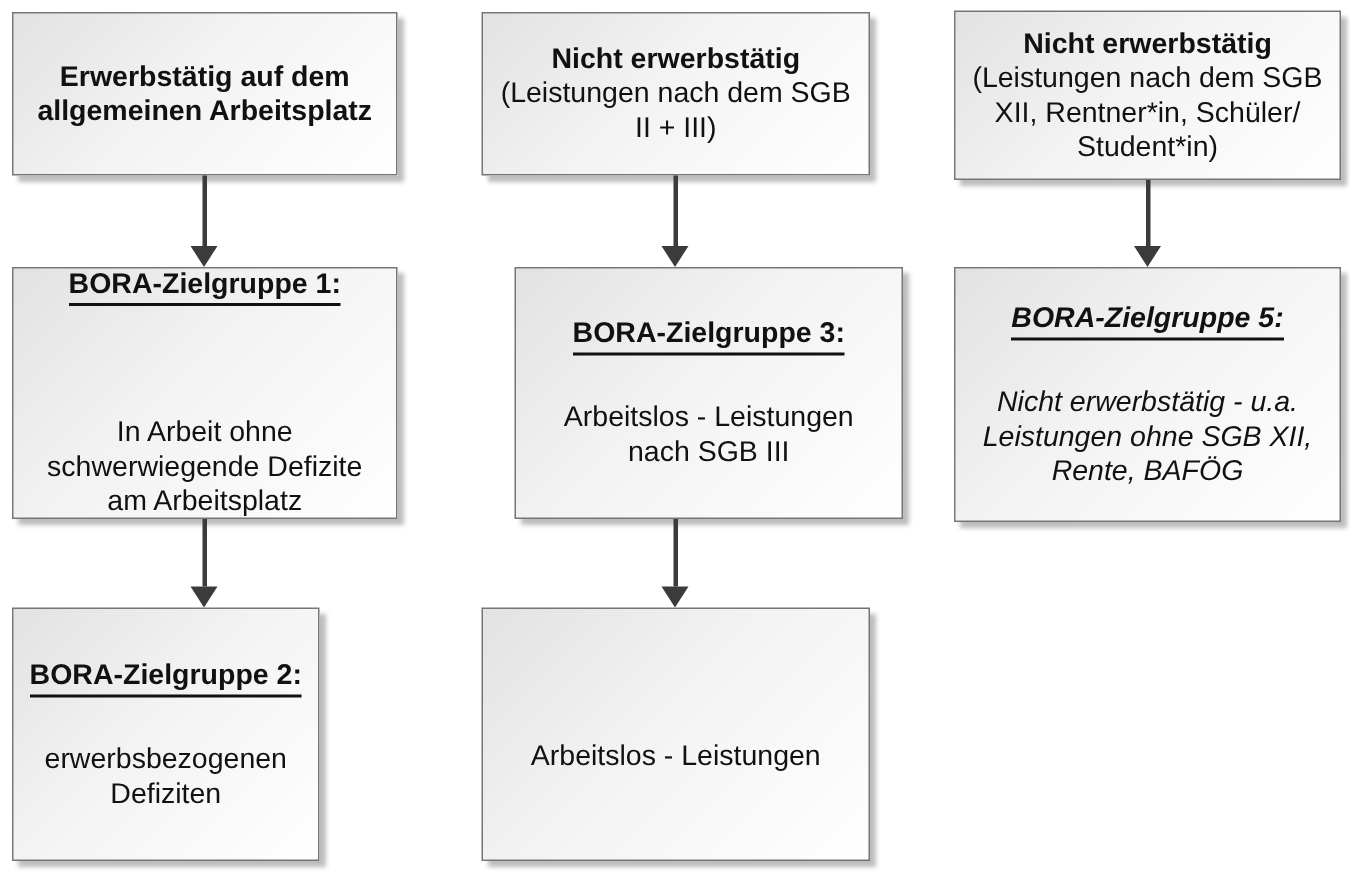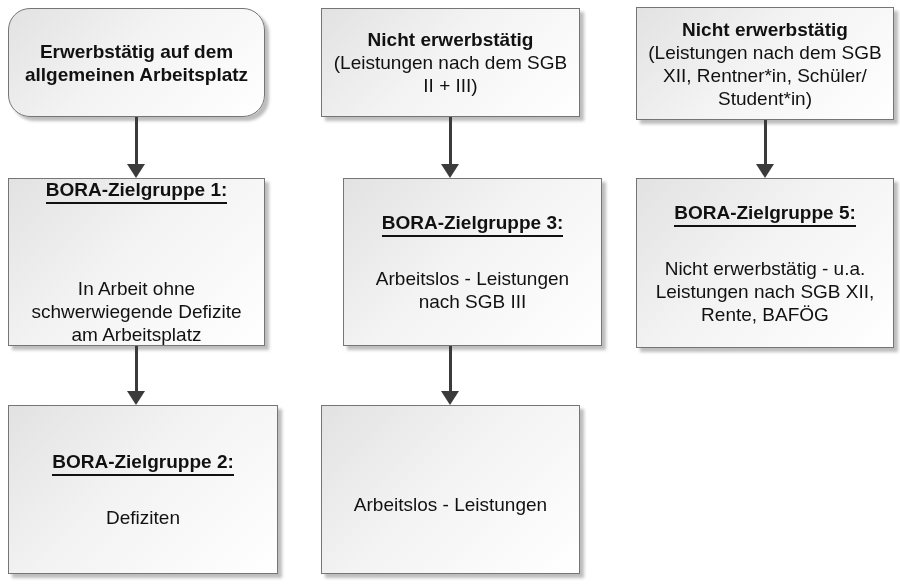--- a/index.html
+++ b/index.html
@@ -57,27 +57,27 @@
   }
   .arrow .head {
     width: 0;
     height: 0;
     border-left: 9px solid transparent;
     border-right: 9px solid transparent;
     border-top: 14px solid var(--arrow, #3b3b3b);
   }
 
   
-  .box-a1 { left: 8px;   top: 8px;   width: 257px; height: 109px; border-radius: 22px; }
+  .box-a1 { left: 8px;   top: 8px;   width: 257px; height: 109px; }
   .box-b1 { left: 321px; top: 8px;   width: 259px; height: 109px; }
   .box-c1 { left: 636px; top: 7px;   width: 258px; height: 113px; }
   .box-a2 { left: 8px;   top: 178px; width: 257px; height: 168px; gap: 43px; }
   .box-b2 { left: 321px; top: 178px; width: 259px; height: 168px; margin-left: 22px; }
-  .box-c2 { left: 636px; top: 178px; width: 258px; height: 170px; }
-  .box-a3 { left: 8px;   top: 405px; width: 270px; height: 169px; align-items: center; }
+  .box-c2 { left: 636px; top: 178px; width: 258px; height: 170px; font-style: italic; }
+  .box-a3 { left: 8px;   top: 405px; width: 205px; height: 169px; align-items: center; }
   .box-b3 { left: 321px; top: 405px; width: 259px; height: 169px; }
 
   .arrow-a1 { left: 127px; top: 117px; height: 61px; }
   .arrow-b1 { left: 441px; top: 117px; height: 61px; }
   .arrow-c1 { left: 756px; top: 120px; height: 58px; }
   .arrow-a2 { left: 127px; top: 346px; height: 59px; }
   .arrow-b2 { left: 441px; top: 346px; height: 59px; }
 </style>
 </head>
 <body>
@@ -104,20 +104,21 @@
   </div>
 
   <div class="arrow arrow-a2">
     <div class="stem"></div>
     <div class="head"></div>
   </div>
 
   <div class="box box-a3">
     <span class="heading">BORA-Zielgruppe 2:</span>
     <div class="body-block">
+      <span class="line">erwerbsbezogenen</span>
       <span class="line">Defiziten</span>
     </div>
   </div>
 
   <div class="box box-b1">
     <span class="line bold-line">Nicht erwerbstätig</span>
     <span class="line">(Leistungen nach dem SGB</span>
     <span class="line">II + III)</span>
   </div>
 
@@ -154,18 +155,18 @@
 
   <div class="arrow arrow-c1">
     <div class="stem"></div>
     <div class="head"></div>
   </div>
 
   <div class="box box-c2">
     <span class="heading">BORA-Zielgruppe 5:</span>
     <div class="body-block">
       <span class="line">Nicht erwerbstätig - u.a.</span>
-      <span class="line">Leistungen nach SGB XII,</span>
+      <span class="line">Leistungen ohne SGB XII,</span>
       <span class="line">Rente, BAFÖG</span>
     </div>
   </div>
 
 </div>
 
 </body></html>

